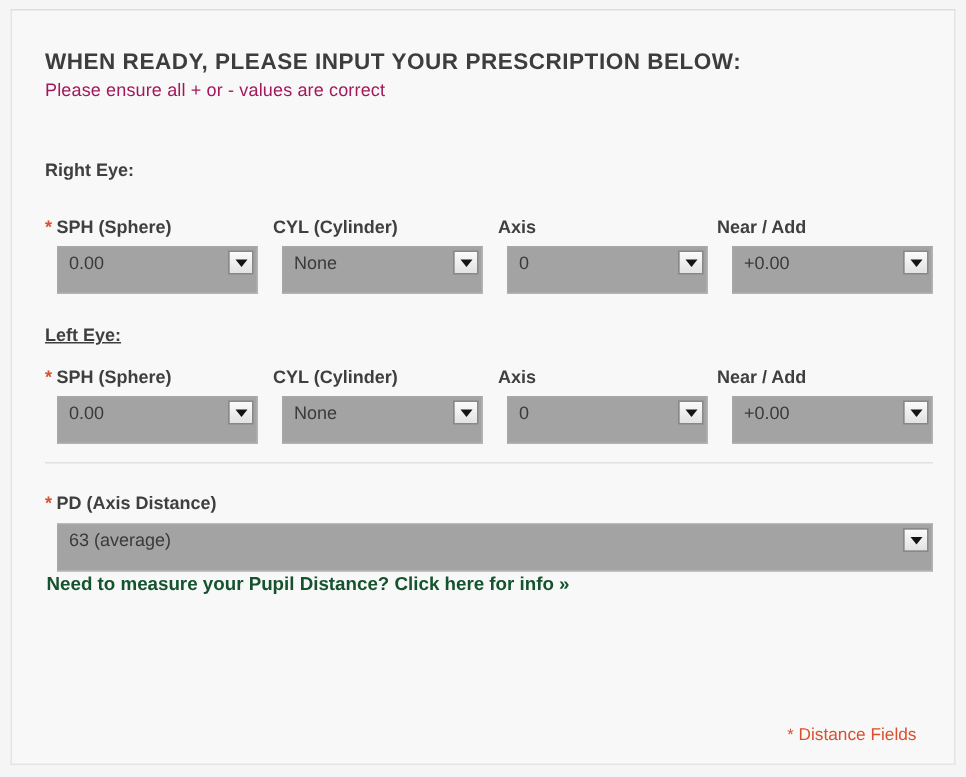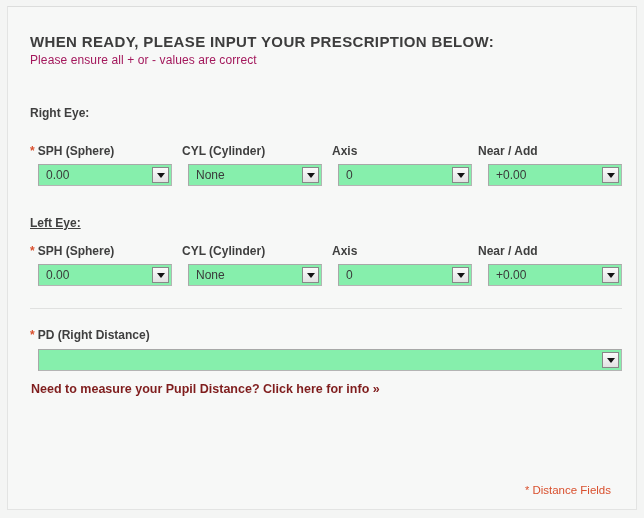--- a/index.html
+++ b/index.html
@@ -73,22 +73,22 @@
   .req-star {
     color: #d9502e;
     font-weight: bold;
     font-size: 12px;
     margin-right: 3px;
   }
 
   
   .select-box {
     position: absolute;
-    height: 22px;
-    background: #86efac;
+    height: 32px;
+    background: #a3a3a3;
     border: 1px solid #a8a8a8;
     border-right-color: #b4b4b4;
     border-bottom-color: #b4b4b4;
     box-sizing: border-box;
     cursor: default;
   }
   .select-value {
     position: absolute;
     left: 7px;
     top: 0;
@@ -127,21 +127,21 @@
     height: 1px;
     background: #e0e1e0;
   }
 
   .pd-link {
     position: absolute;
     left: 1px;
     top: 375px;
     font-size: 12.5px;
     font-weight: bold;
-    color: #7f1d1d;
+    color: #14532d;
     text-decoration: none;
     cursor: pointer;
   }
 
   .required-fields {
     position: absolute;
     right: 9px;
     top: 477px;
     font-size: 11.5px;
     color: #d9502e;
@@ -228,23 +228,24 @@
     <div class="select-box" style="left:458px; top:257px; width:134px;">
       <span class="select-value">+0.00</span>
       <span class="select-button">
           <span class="tri"></span>
         </span>
     </div>
 
     <div class="divider" style="top:301px; width:592px;"></div>
 
     <div class="field-label" style="left:0px; top:321px;">
-      <span class="req-star">*</span><span>PD (Right Distance)</span>
+      <span class="req-star">*</span><span>PD (Axis Distance)</span>
     </div>
     <div class="select-box" style="left:8px; top:342px; width:584px;">
+      <span class="select-value">63 (average)</span>
       <span class="select-button">
           <span class="tri"></span>
         </span>
     </div>
 
     <a class="pd-link" href="#">Need to measure your Pupil Distance? Click here for info »</a>
 
     <div class="required-fields">
       <span class="rf-star">*</span><span> Distance Fields</span>
     </div>

